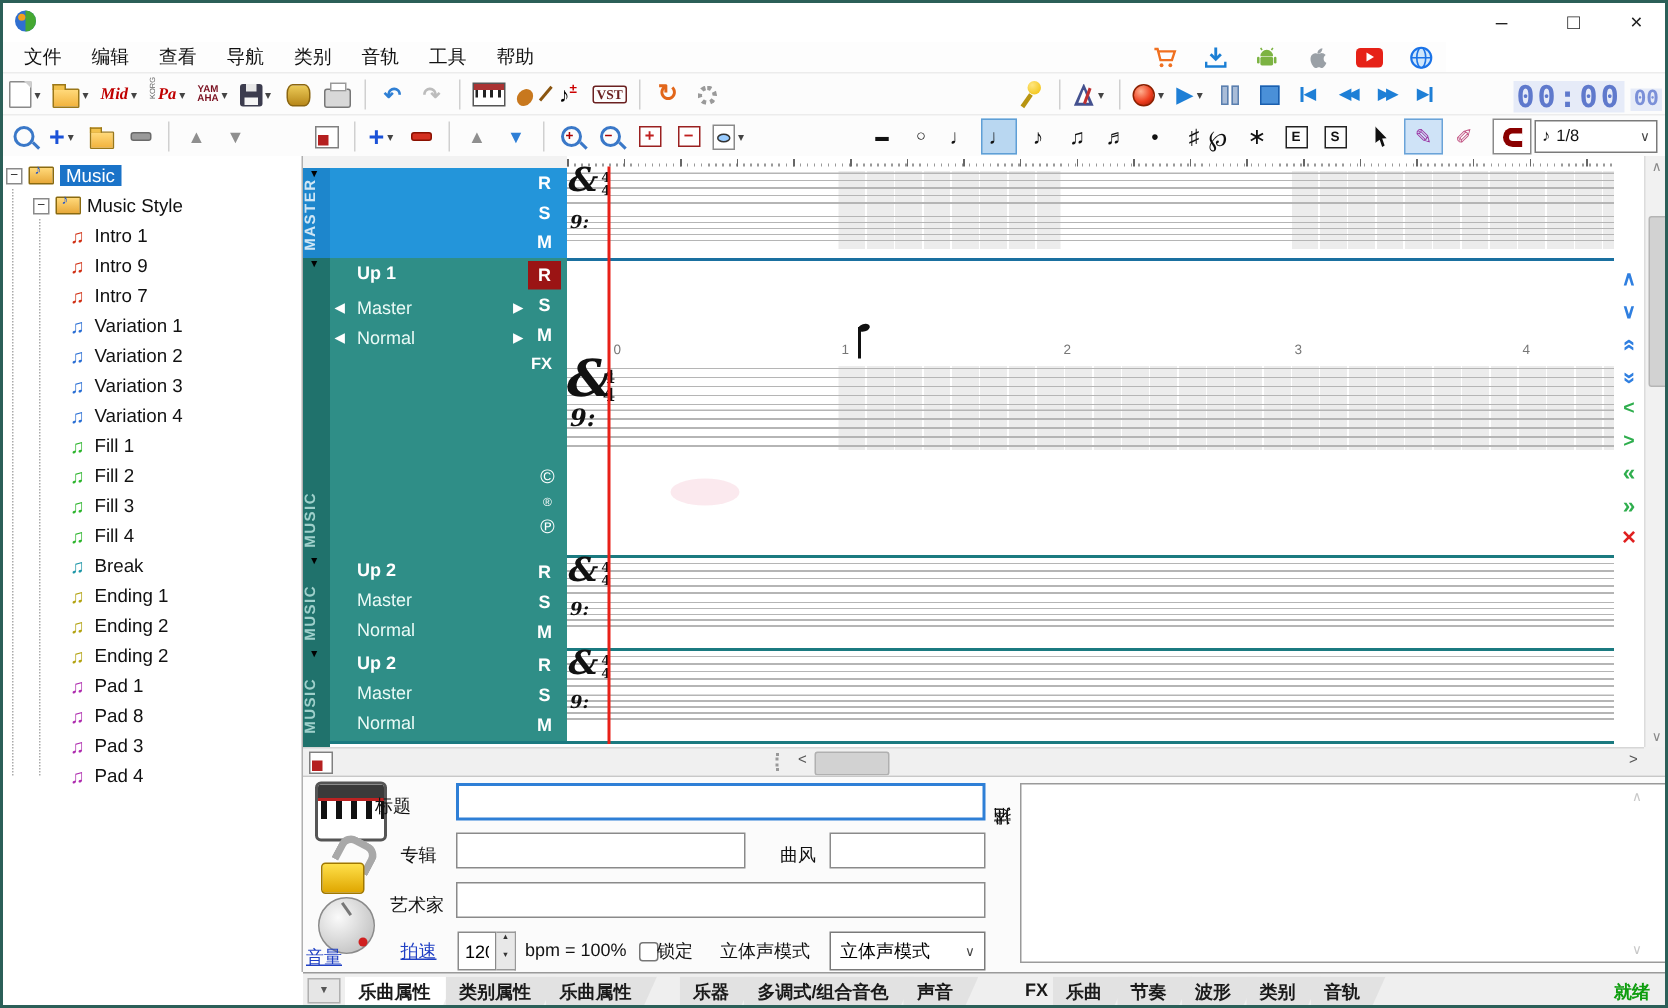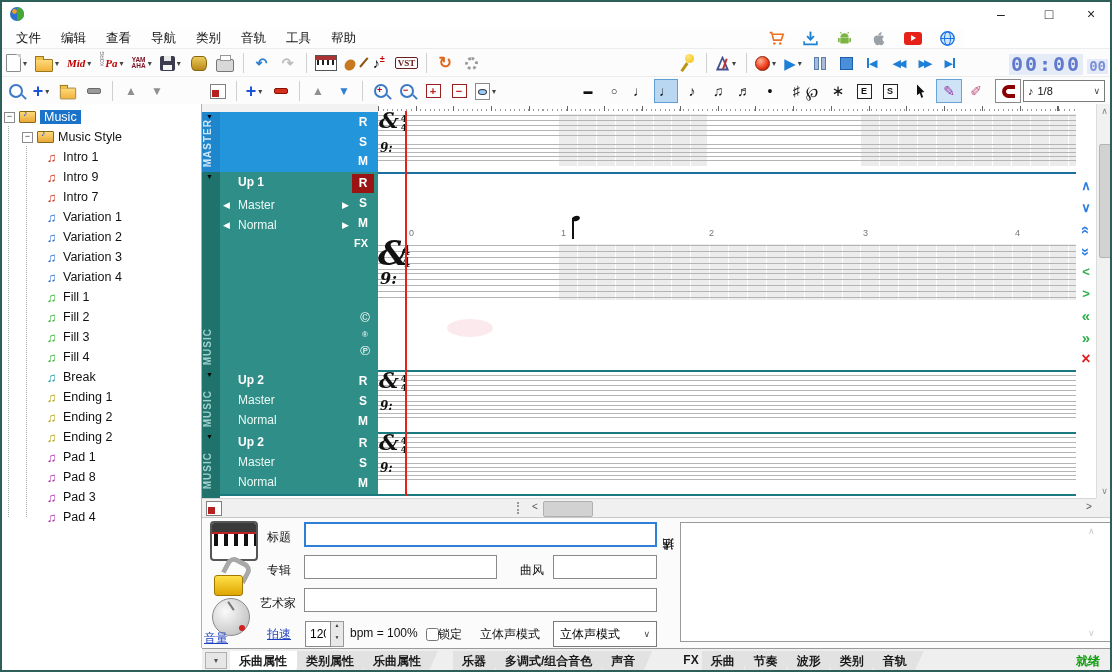--- a/index.html
+++ b/index.html
@@ -682,21 +682,21 @@
   </div>
   <div id="hcorner"></div>
 
   <div id="bpanel">
     <div class="bp-piano"></div>
     <div class="bp-shackle"></div>
     <div class="bp-lock"></div>
     <div class="bp-knob"></div>
     <a class="link" style="left:2px;top:112px">音量</a>
 
-    <div class="flabel" style="left:65px;top:11px">标题</div>
+    <div class="flabel" style="left:48px;top:11px">标题</div>
     <input class="field focused" style="left: 102px; top: 4px; width: 353px; height: 25px;" value="">
     <div class="flabel" style="left:65px;top:44px">专辑</div>
     <input class="field" style="left: 102px; top: 37px; width: 193px; height: 24px;" value="">
     <div class="flabel" style="left:318px;top:44px">曲风</div>
     <input class="field" style="left: 351px; top: 37px; width: 104px; height: 24px;" value="">
     <div class="flabel" style="left:58px;top:77px">艺术家</div>
     <input class="field" style="left: 102px; top: 70px; width: 353px; height: 24px;" value="">
 
     <a class="link" style="left:65px;top:108px">拍速</a>
     <div class="spin" style="left:103px;top:103px">

